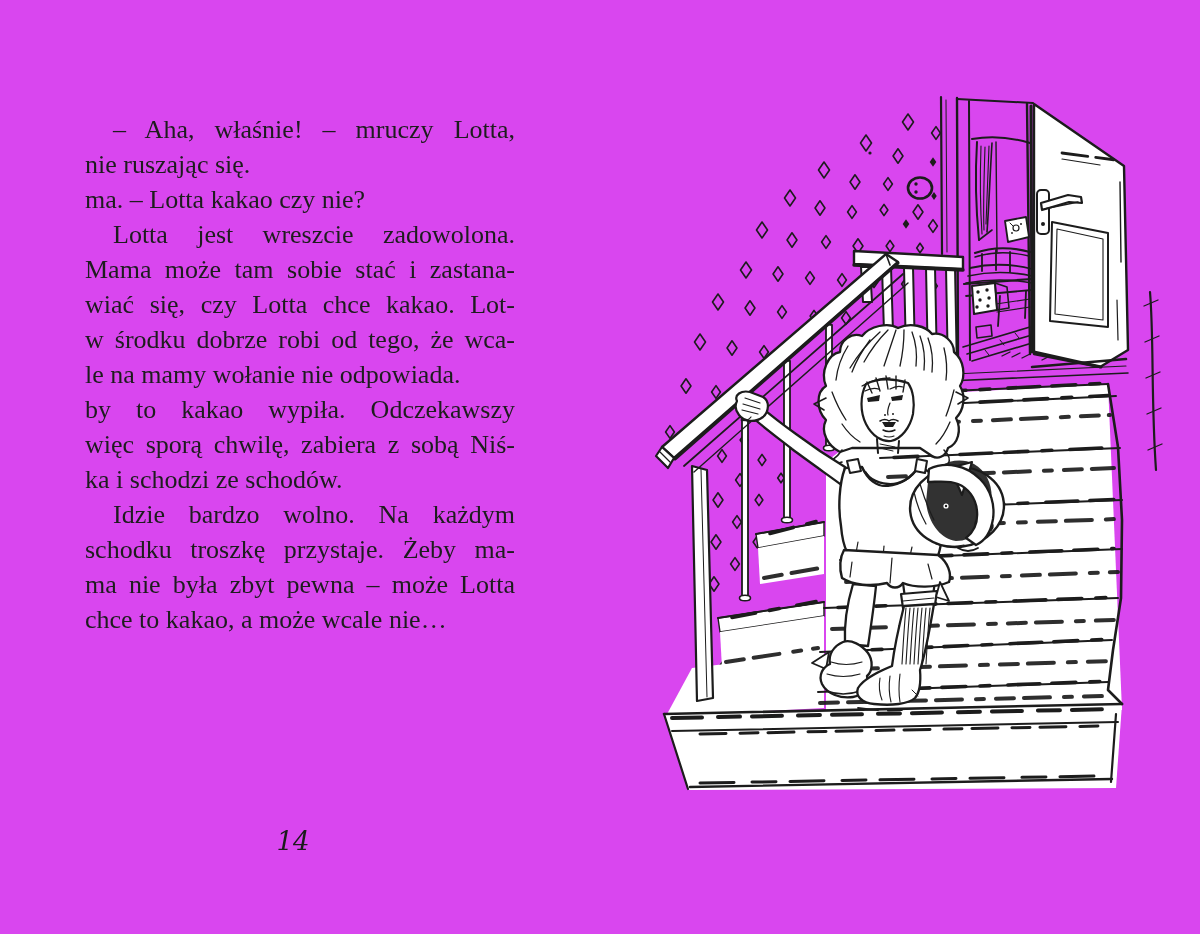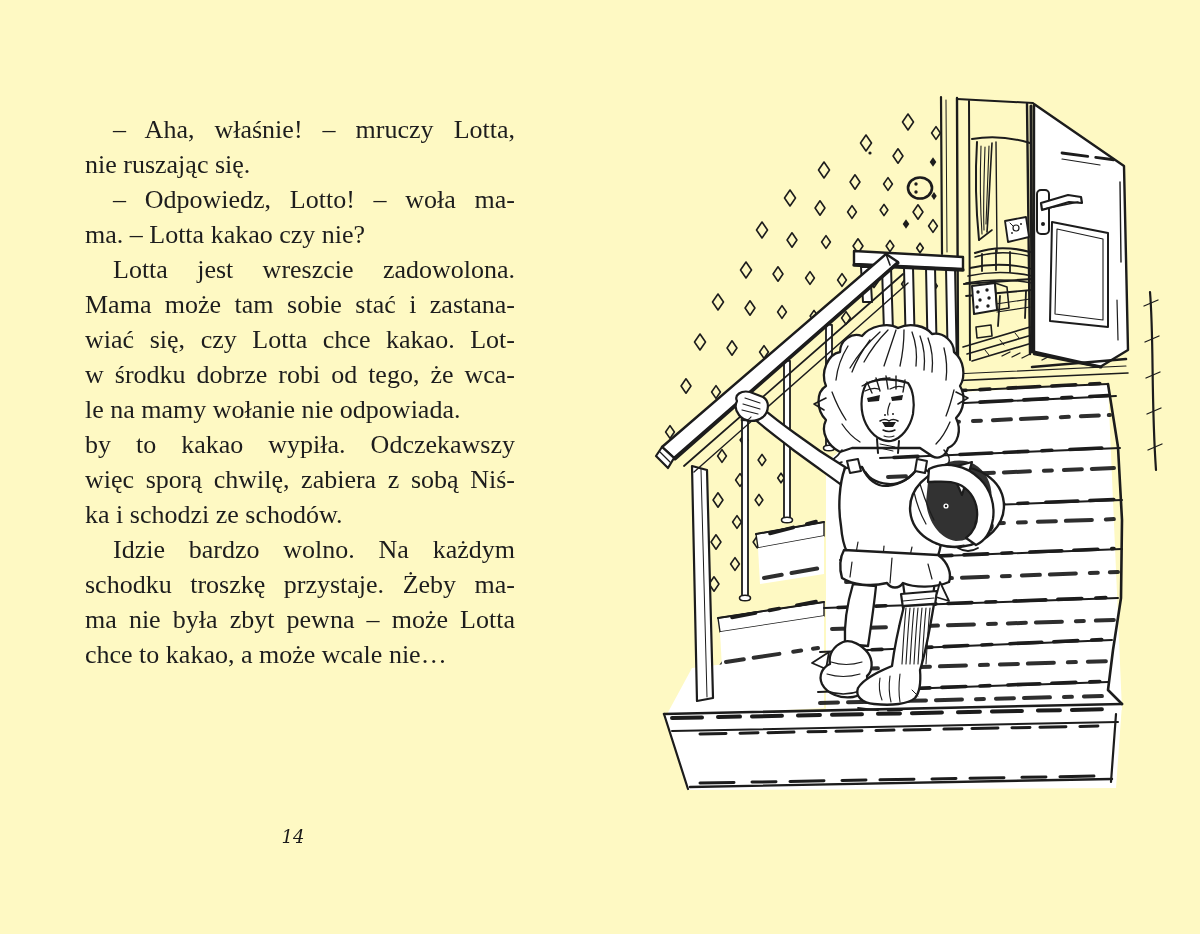--- a/index.html
+++ b/index.html
@@ -1,43 +1,42 @@
 <!DOCTYPE html>
 <html><head>
 <meta charset="utf-8">
 <style>
   html,body{margin:0;padding:0;background:#ffffff;}
-  .page{position:relative;width:1200px;height:934px;background:#fef9c3;overflow:hidden;
+  .page{position:relative;width:1200px;height:934px;background:#d946ef;overflow:hidden;
         font-family:"Liberation Serif", serif;color:#1d1d1d;}
   .text-column{position:absolute;left:85px;top:112px;width:430px;font-size:26px;line-height:35px;}
   .para{margin:0;}
   .line{white-space:normal;}
   .line.j{text-align:justify;text-align-last:justify;}
   .line.e{text-align:right;text-align-last:left;}
   .line.ind{text-indent:28px;}
   .pageno{position:absolute;left:258px;top:826px;width:70px;text-align:center;
-          font-family:"DejaVu Serif", serif;font-style:italic;font-size:18px;color:#1b1b1b;}
+          font-family:"DejaVu Serif", serif;font-style:italic;font-size:26px;color:#1b1b1b;}
   .illu{position:absolute;left:640px;top:80px;width:560px;height:715px;}
   svg .ln{stroke:#1c1c1c;fill:none;stroke-linecap:round;stroke-linejoin:round;}
   svg .w{stroke:#1c1c1c;fill:#ffffff;stroke-linecap:round;stroke-linejoin:round;}
   svg .wn{fill:#ffffff;stroke:none;}
   svg .dk{fill:#1c1c1c;stroke:none;}
 </style>
 </head>
 <body>
 
 <div class="page">
 
   <div class="text-column" id="text-column">
       <div class="para">
         <div class="line j ind">– Aha, właśnie! – mruczy Lotta,</div>
         <div class="line e">nie ruszając się.</div>
       </div>
       <div class="para">
-        <div class="line j ind">– Odpowiedz, Lotto! – woła ma-</div>
         <div class="line e">ma. – Lotta kakao czy nie?</div>
       </div>
       <div class="para">
         <div class="line j ind">Lotta jest wreszcie zadowolona.</div>
         <div class="line j">Mama może tam sobie stać i zastana-</div>
         <div class="line j">wiać się, czy Lotta chce kakao. Lot-</div>
         <div class="line j">w środku dobrze robi od tego, że wca-</div>
         <div class="line e">le na mamy wołanie nie odpowiada.</div>
       </div>
       <div class="para">

